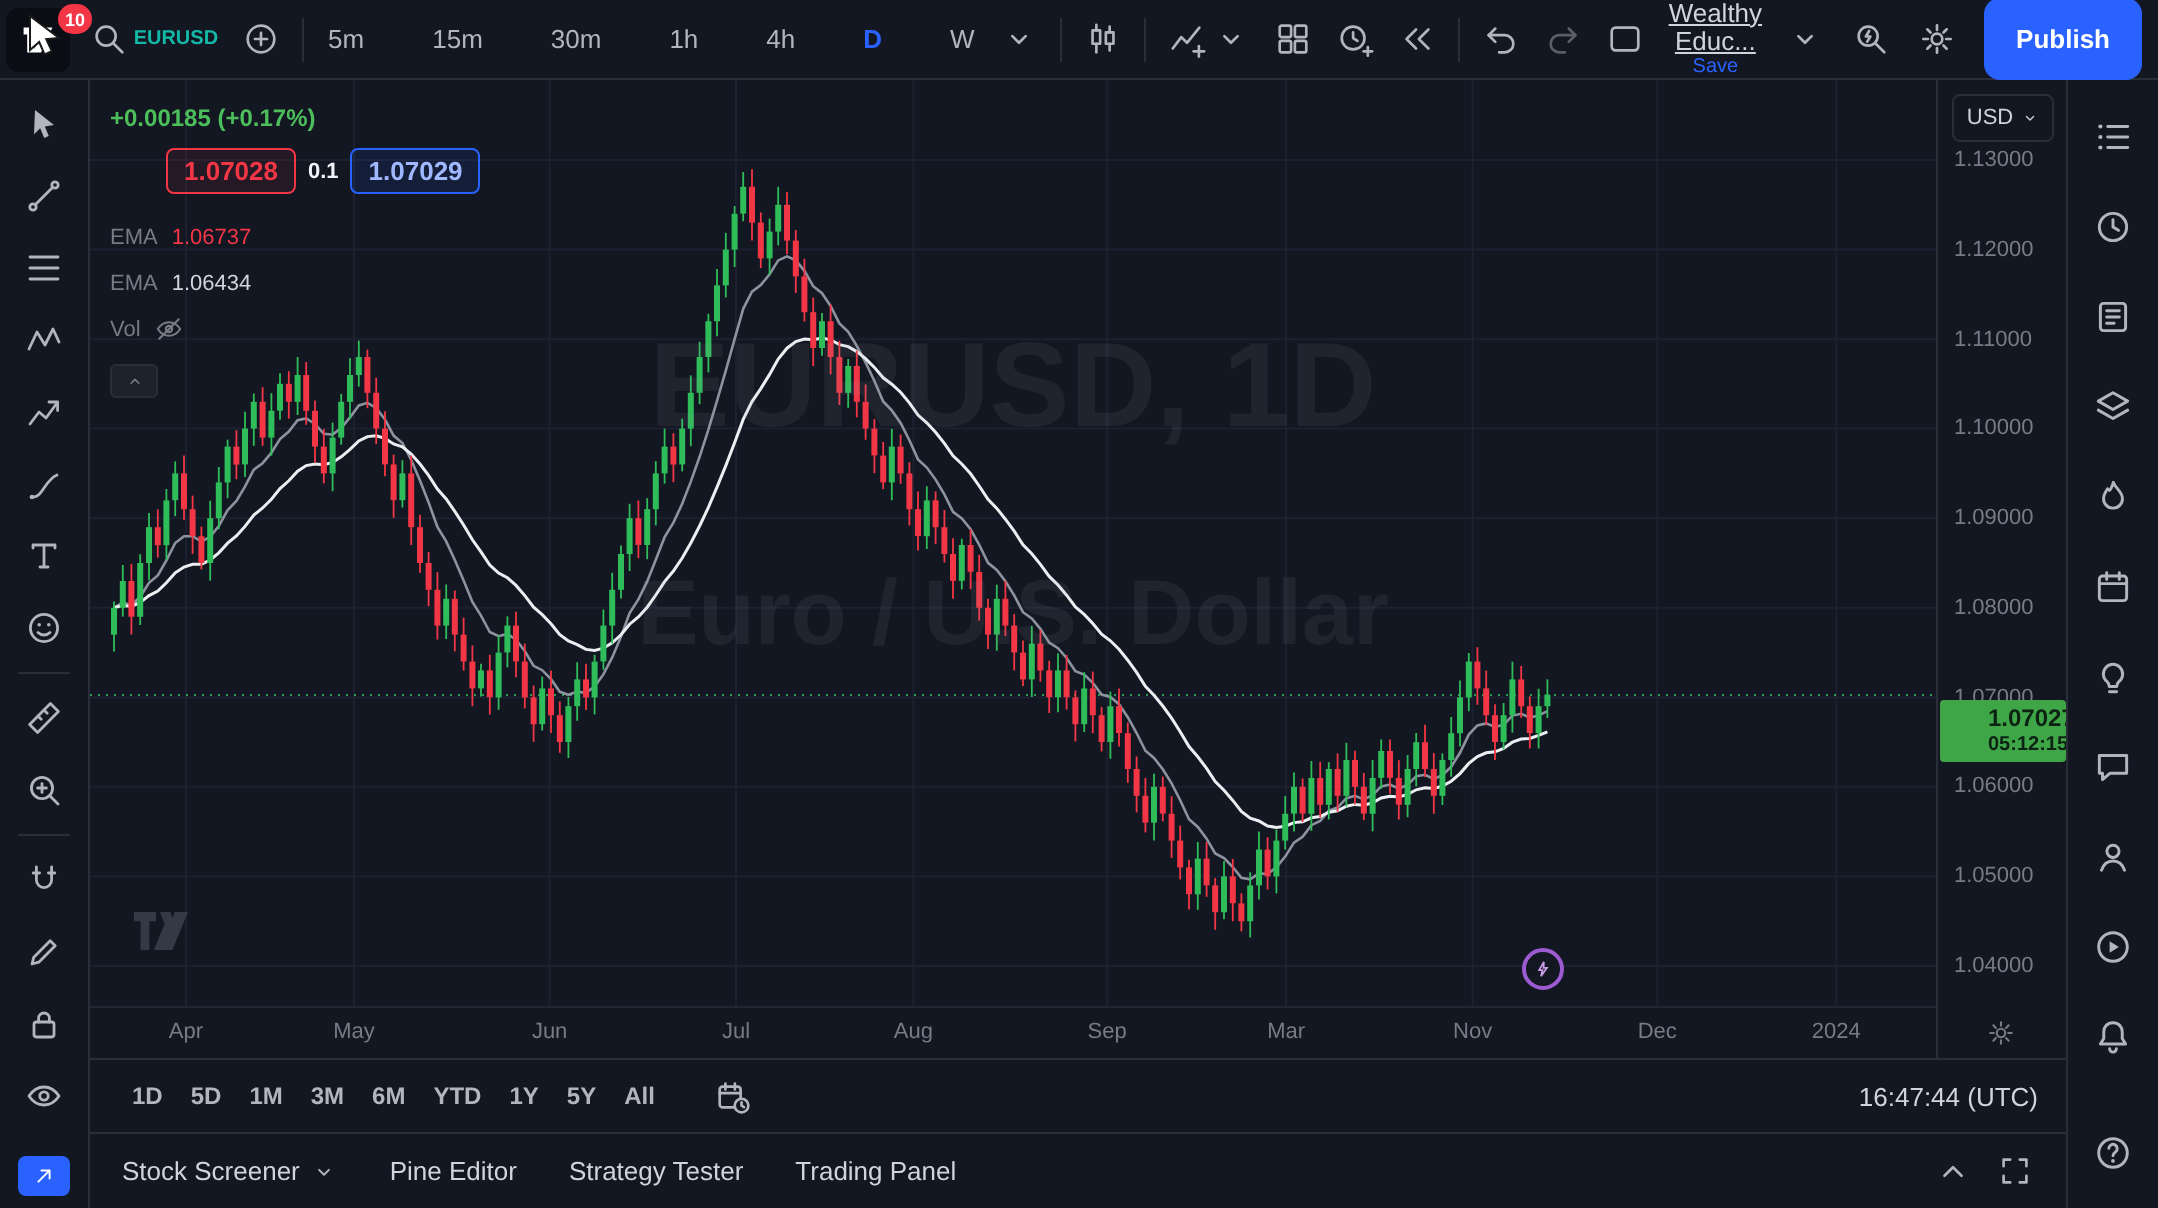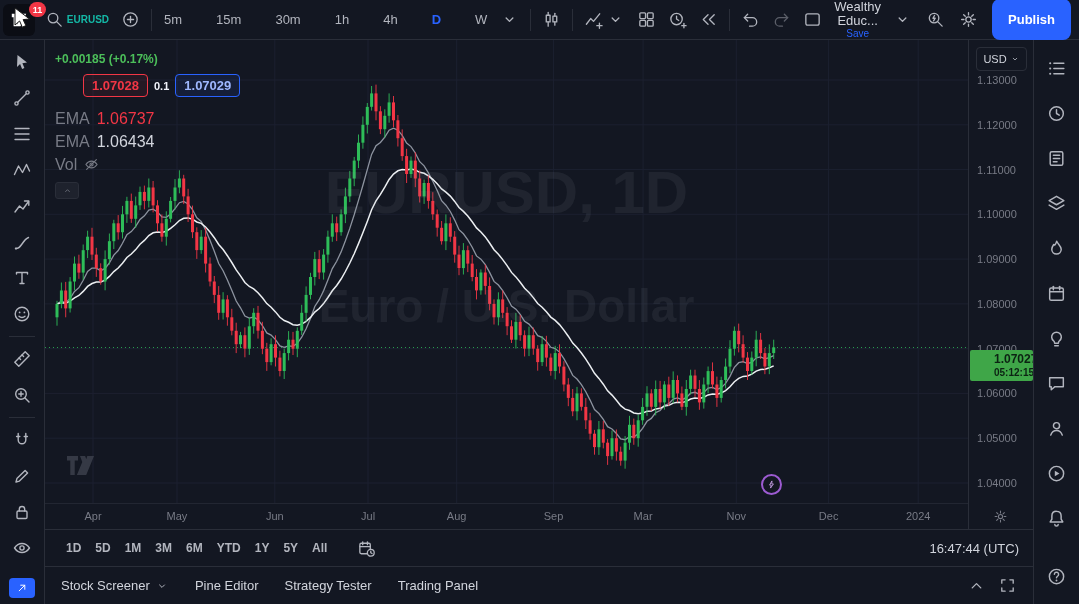--- a/index.html
+++ b/index.html
@@ -20,21 +20,21 @@
   .badge{position:absolute; left:29px; top:2px; min-width:17px; height:15px; border-radius:8px; background:var(--down);
     color:#fff; font-size:9px; font-weight:bold; display:flex; align-items:center; justify-content:center; padding:0 3px; z-index:6;}
   .cursor-overlay{position:absolute; left:11px; top:7px; z-index:7;}
   .tb-btn{display:flex; align-items:center; gap:3px; color:#b2b5be; font-size:13px; padding:5px 6px; border-radius:4px;}
   .symbol-name{color:#14b8a6; font-weight:bold; font-size:10px;}
   .sep{width:1px; height:22px; background:var(--border); margin:0 5px; flex:none;}
   .interval{padding:5px 7px; font-size:13px; color:#b2b5be;}
   .interval.active{color:var(--blue); font-weight:bold;}
   .right-cluster{margin-left:auto; display:flex; align-items:center; gap:2px; padding-right:8px;}
   .layout-stack{display:flex; flex-direction:column; align-items:center; line-height:1.1; padding:0 4px;}
-  .layout-title{font-size:13px; color:var(--light);}
+  .layout-title{font-size:13px; color:var(--light);text-decoration:underline;}
   .save-label{font-size:10px; color:var(--blue);}
   .publish{background:var(--blue); color:#fff; font-size:13px; font-weight:bold; padding:13px 16px; border-radius:8px; margin-left:6px;}
   .dim{opacity:.45;}
 
   
   .left-toolbar{position:absolute; left:0; top:40px; width:45px; bottom:0; border-right:1px solid var(--border);
     display:flex; flex-direction:column; align-items:center; padding-top:4px; z-index:15; background:var(--bg);}
   .tool-btn{width:38px; height:36px; display:flex; align-items:center; justify-content:center; color:#b2b5be; border-radius:4px; flex:none;}
   .ltb-div{width:26px; height:1px; background:var(--border); margin:4px 0; flex:none;}
   .arrow-chip{margin-top:auto; margin-bottom:6px; width:26px; height:20px; background:var(--blue); border-radius:4px;
@@ -54,21 +54,21 @@
   .wm1{font-size:60px; font-weight:bold;}
   .wm2{font-size:46px; font-weight:bold; margin-top:52px;}
   .legend{position:absolute; left:10px; top:12px; z-index:5; font-size:12px;}
   .chg{color:#4cbf5a; font-weight:bold; margin-bottom:8px;}
   .ba-row{display:flex; align-items:center; gap:6px; margin-bottom:10px;margin-left:28px;}
   .bid-box{border:1px solid var(--down); color:var(--down); background:rgba(242,54,69,.08);
     font-size:13px; font-weight:bold; padding:3px 8px; border-radius:4px;}
   .ask-box{border:1px solid var(--blue); color:#9fb8ff; background:rgba(41,98,255,.10);
     font-size:13px; font-weight:bold; padding:3px 8px; border-radius:4px;}
   .spread{color:#f0f3fa; font-size:11px; font-weight:bold;}
-  .ind-row{display:flex; align-items:center; gap:7px; height:23px; color:var(--muted); font-size:16px;}
+  .ind-row{display:flex; align-items:center; gap:7px; height:23px; color:var(--muted); font-size:11px;}
   .val-red{color:var(--down);}
   .val-light{color:var(--light);}
   .collapse-btn{margin-top:6px; width:24px; height:17px; border:1px solid var(--border); border-radius:3px;
     background:#1e222d; color:var(--muted); display:flex; align-items:center; justify-content:center;}
   .tv-wm{position:absolute; left:22px; bottom:28px; z-index:2; opacity:.85;}
   .event-dot{position:absolute; left:716px; top:434px; width:21px; height:21px; border-radius:50%;
     border:2px solid #9c5bd1; background:#131722; color:#c9a0e8; display:flex; align-items:center; justify-content:center; z-index:4;}
 
   
   .price-scale{position:absolute; left:923px; top:0; width:65px; height:489px; border-left:1px solid var(--border); z-index:6; background:var(--bg);}
@@ -101,21 +101,21 @@
 </head>
 <body>
 
 <div class="topbar">
   <div class="logo-btn">
     <div class="logo-sq">
       <svg width="18" height="18" viewBox="0 0 20 20">
           <path fill="#fff" d="M2 3h9v4H8v10H4V7H2zM12.7 3H18l-6.3 14h-4.4z"></path>
         </svg>
     </div>
-    <div class="badge">11</div>
+    <div class="badge">10</div>
   </div>
   <div class="cursor-overlay">
     <svg width="22" height="24" viewBox="0 0 22 24">
         <path d="M4 1v17l4.6-4 2.7 6.2 3.6-1.6-2.8-6 6.4-.6z" fill="#fff" stroke="#1a1a1a" stroke-width="1"></path>
       </svg>
   </div>
 
   <button class="tb-btn">
     <span>
         <svg width="19" height="19" viewBox="0 0 20 20" fill="none" stroke="currentColor" stroke-width="1.4" stroke-linecap="round" stroke-linejoin="round">

